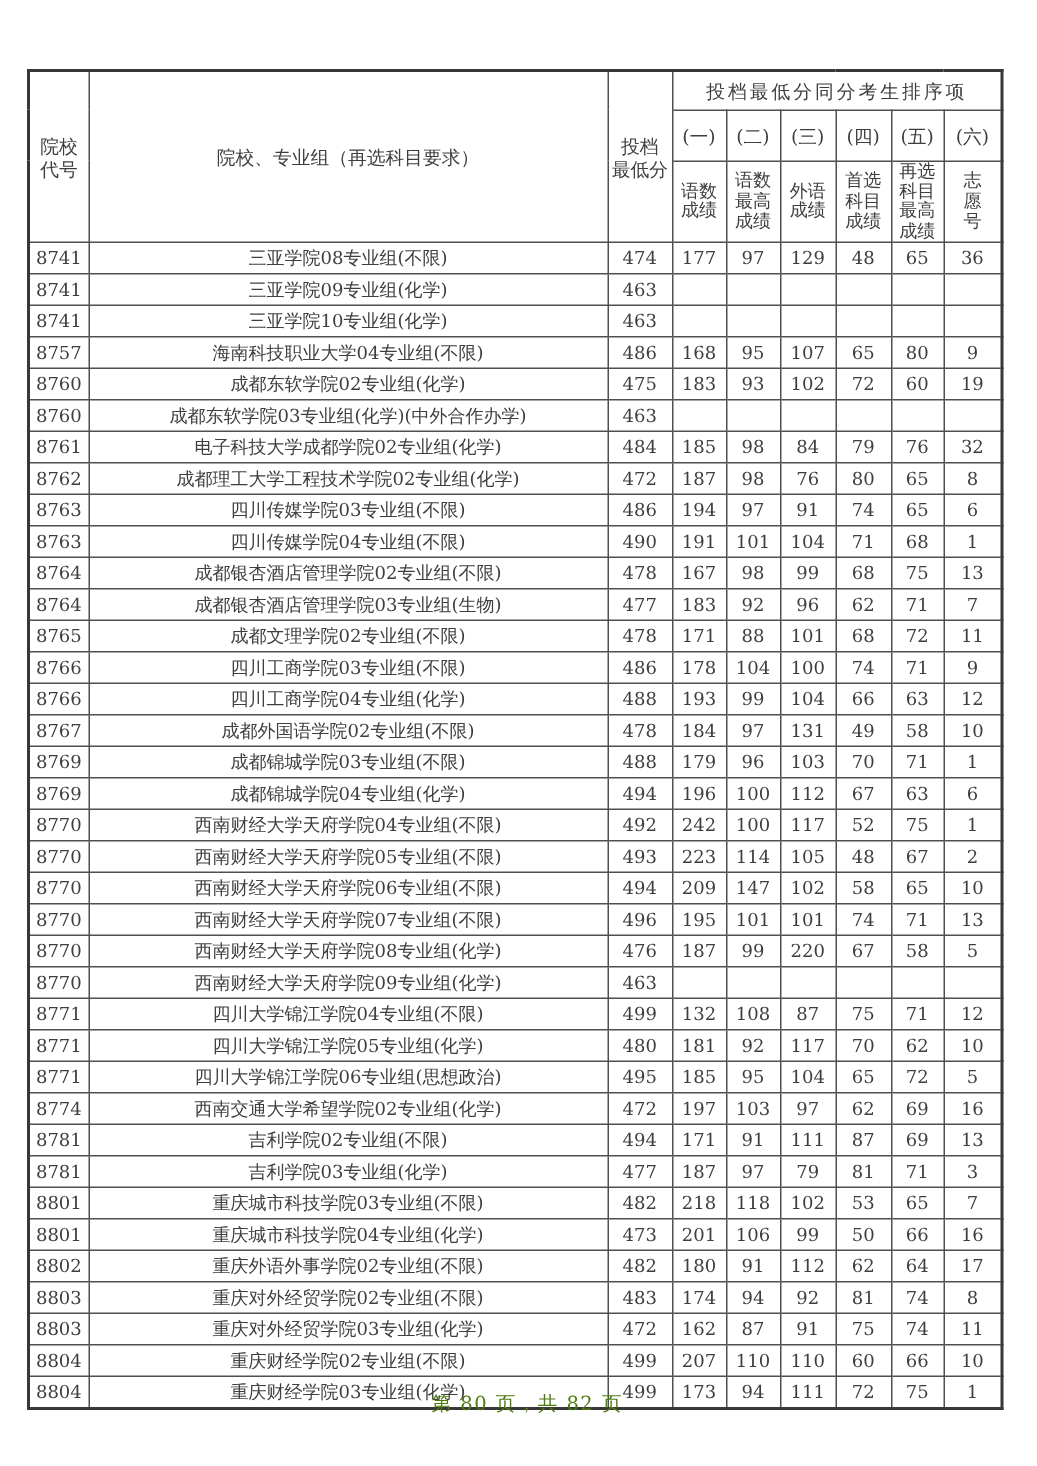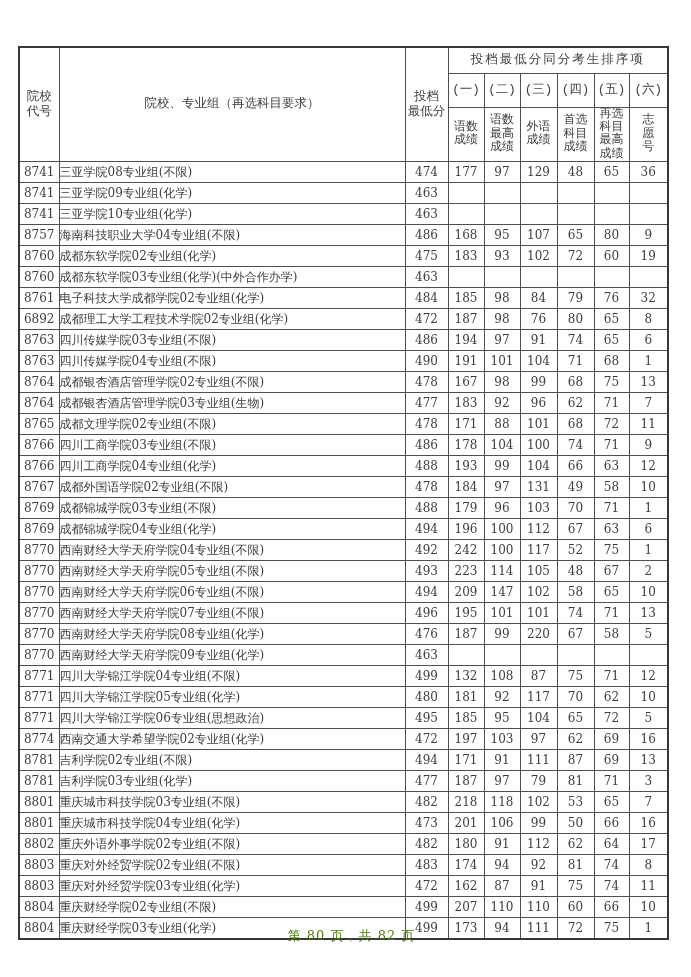--- a/index.html
+++ b/index.html
@@ -27,30 +27,30 @@
     vertical-align: middle;
     font-weight: normal;
     padding: 0;
     overflow: hidden;
     white-space: nowrap;
   }
   .prelines { white-space: pre-line; margin-top: 18px; }
   thead tr.top-row    { height: 26px; }
   thead tr.num-row    { height: 34px; }
   thead tr.label-row  { height: 47px; }
-  thead th { font-size: 12.5px; line-height: 1.2; font-family: Liberation Mono, monospace; }
+  thead th { font-size: 12.5px; line-height: 1.2; }
   th.h-tie-title { letter-spacing: 2px; }
   tr.label-row th { font-size: 12px; line-height: 1.12; }
   tbody td {
     height: 20px;
     font-size: 12px;
     line-height: 1.05;
   }
   tbody td.c1 {
-    text-align: left;
+    text-align: center;
   }
   .page-footer {
     position: absolute;
     top: 927px;
     left: 0;
     width: 100%;
     text-align: center;
     font-size: 13px;
     color: #4d7c0f;
     letter-spacing: 1px;
@@ -183,21 +183,21 @@
           <td class="c1">电子科技大学成都学院02专业组(化学)</td>
           <td class="c2">484</td>
           <td class="c3">185</td>
           <td class="c4">98</td>
           <td class="c5">84</td>
           <td class="c6">79</td>
           <td class="c7">76</td>
           <td class="c8">32</td>
         </tr>
         <tr>
-          <td class="c0">6892</td>
+          <td class="c0">8762</td>
           <td class="c1">成都理工大学工程技术学院02专业组(化学)</td>
           <td class="c2">472</td>
           <td class="c3">187</td>
           <td class="c4">98</td>
           <td class="c5">76</td>
           <td class="c6">80</td>
           <td class="c7">65</td>
           <td class="c8">8</td>
         </tr>
         <tr>

